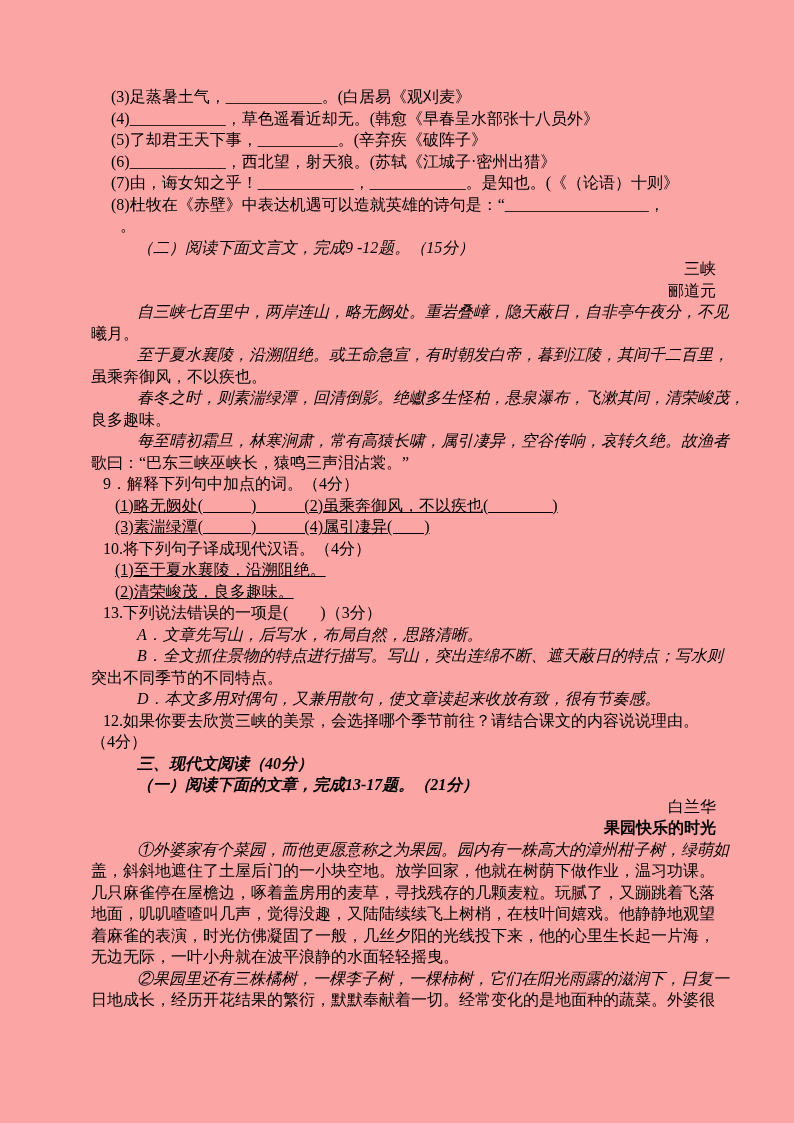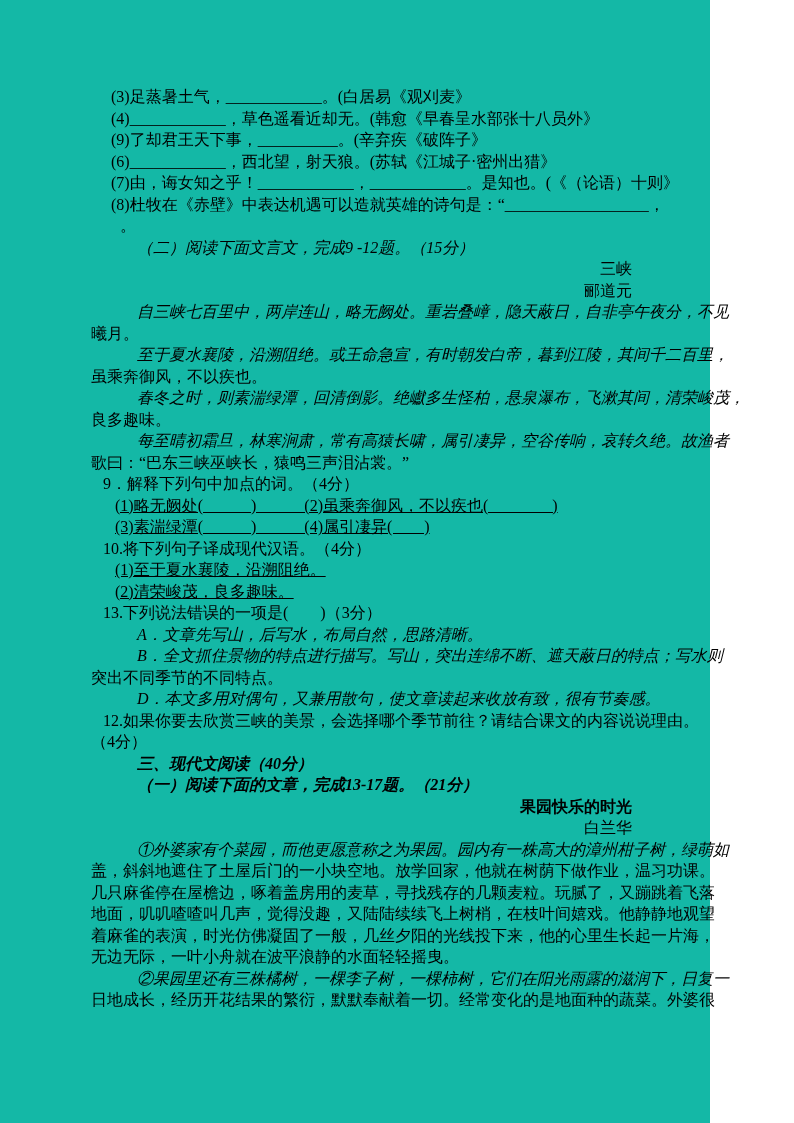--- a/index.html
+++ b/index.html
@@ -9,24 +9,24 @@
   }
   body {
     width: 794px;
     height: 1123px;
     font-family: "Liberation Serif", "DejaVu Serif", serif;
     color: #000000;
     overflow: hidden;
   }
   .page {
     box-sizing: border-box;
-    width: 710px;
+    width: 794px;
     height: 1123px;
     padding: 86px 78px 20px 83px;
-    background: #14b8a6;
+    background: #fca5a5;
   }
   .line {
     font-size: 16px;
     line-height: 21.5px;
     height: 21.5px;
     white-space: pre;
     letter-spacing: 0px;
   }
   
   .flush  { padding-left: 8px; }
@@ -38,21 +38,21 @@
   .center { text-align: right; padding-left: 0; }
   .bold   { font-weight: bold; }
 </style>
 </head>
 <body>
 
 <div class="page">
   <div id="doc-body">
       <div class="line item">(3)足蒸暑土气，____________。(白居易《观刈麦》</div>
       <div class="line item">(4)____________，草色遥看近却无。(韩愈《早春呈水部张十八员外》</div>
-      <div class="line item">(9)了却君王天下事，__________。(辛弃疾《破阵子》</div>
+      <div class="line item">(5)了却君王天下事，__________。(辛弃疾《破阵子》</div>
       <div class="line item">(6)____________，西北望，射天狼。(苏轼《江城子·密州出猎》</div>
       <div class="line item">(7)由，诲女知之乎！____________，____________。是知也。(《（论语）十则》</div>
       <div class="line item">(8)杜牧在《赤壁》中表达机遇可以造就英雄的诗句是：“__________________，</div>
       <div class="line dot">。</div>
       <div class="line para">（二）阅读下面文言文，完成9 -12题。（15分）</div>
       <div class="line center">三峡</div>
       <div class="line center">郦道元</div>
       <div class="line para">自三峡七百里中，两岸连山，略无阙处。重岩叠嶂，隐天蔽日，自非亭午夜分，不见</div>
       <div class="line flush">曦月。</div>
       <div class="line para">至于夏水襄陵，沿溯阻绝。或王命急宣，有时朝发白帝，暮到江陵，其间千二百里，</div>
@@ -69,22 +69,22 @@
       <div class="line sub">(2)清荣峻茂，良多趣味。</div>
       <div class="line num">13.下列说法错误的一项是(　　)（3分）</div>
       <div class="line para">A．文章先写山，后写水，布局自然，思路清晰。</div>
       <div class="line para">B．全文抓住景物的特点进行描写。写山，突出连绵不断、遮天蔽日的特点；写水则</div>
       <div class="line flush">突出不同季节的不同特点。</div>
       <div class="line para">D．本文多用对偶句，又兼用散句，使文章读起来收放有致，很有节奏感。</div>
       <div class="line num">12.如果你要去欣赏三峡的美景，会选择哪个季节前往？请结合课文的内容说说理由。</div>
       <div class="line flush">（4分）</div>
       <div class="line para bold">三、现代文阅读（40分）</div>
       <div class="line para bold">（一）阅读下面的文章，完成13-17题。（21分）</div>
+      <div class="line center">白兰华</div>
       <div class="line center bold">果园快乐的时光</div>
-      <div class="line center">白兰华</div>
       <div class="line para">①外婆家有个菜园，而他更愿意称之为果园。园内有一株高大的漳州柑子树，绿萌如</div>
       <div class="line flush">盖，斜斜地遮住了土屋后门的一小块空地。放学回家，他就在树荫下做作业，温习功课。</div>
       <div class="line flush">几只麻雀停在屋檐边，啄着盖房用的麦草，寻找残存的几颗麦粒。玩腻了，又蹦跳着飞落</div>
       <div class="line flush">地面，叽叽喳喳叫几声，觉得没趣，又陆陆续续飞上树梢，在枝叶间嬉戏。他静静地观望</div>
       <div class="line flush">着麻雀的表演，时光仿佛凝固了一般，几丝夕阳的光线投下来，他的心里生长起一片海，</div>
       <div class="line flush">无边无际，一叶小舟就在波平浪静的水面轻轻摇曳。</div>
       <div class="line para">②果园里还有三株橘树，一棵李子树，一棵柿树，它们在阳光雨露的滋润下，日复一</div>
       <div class="line flush">日地成长，经历开花结果的繁衍，默默奉献着一切。经常变化的是地面种的蔬菜。外婆很</div>
     </div>
 </div>

